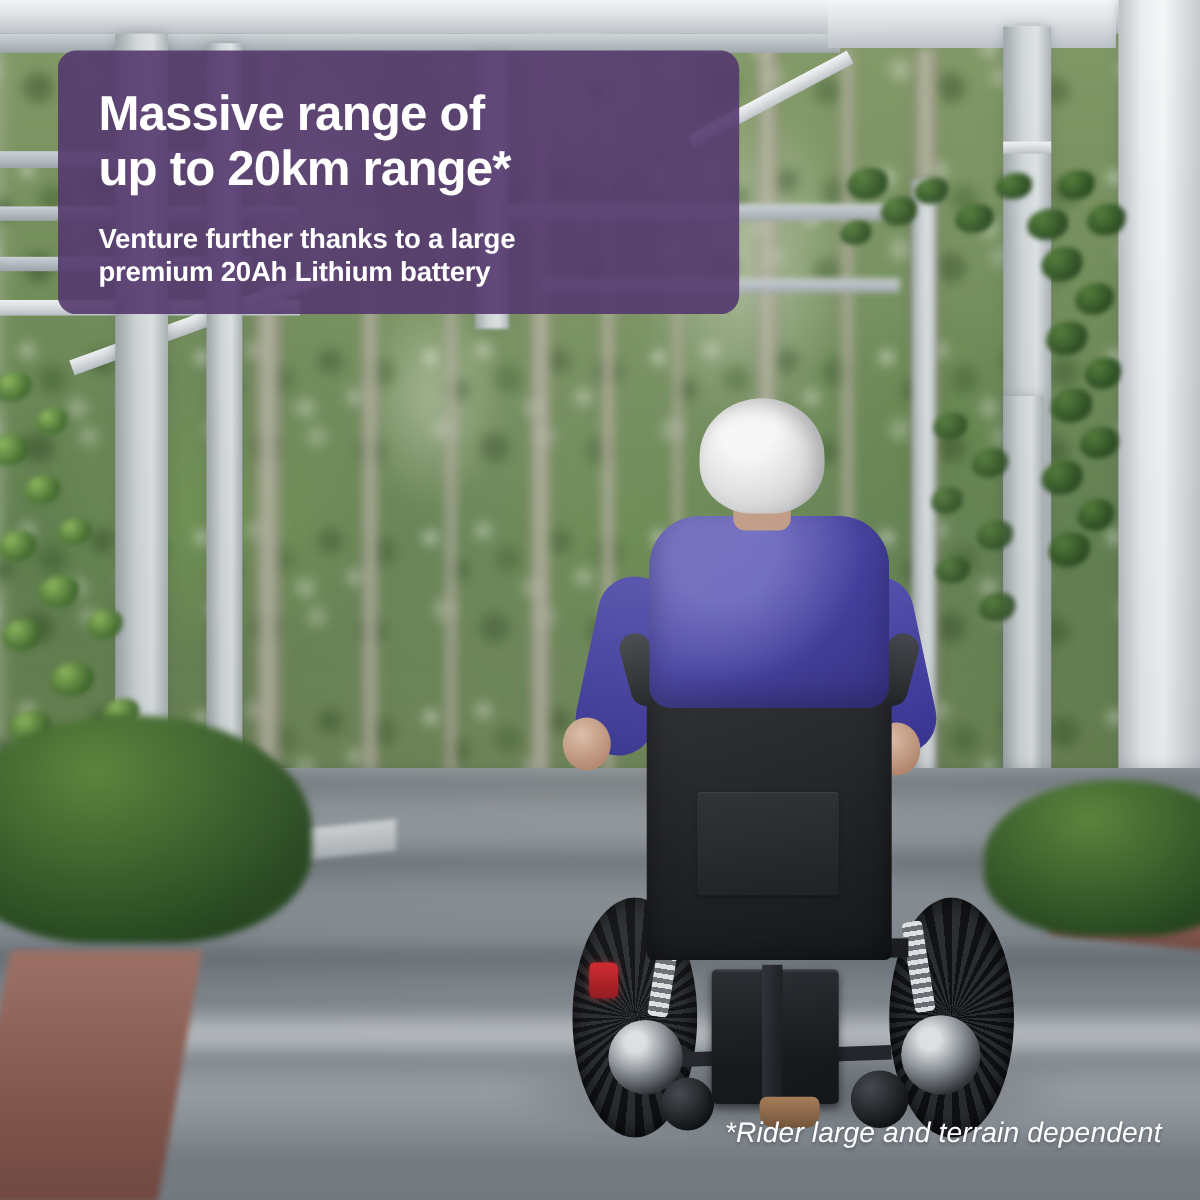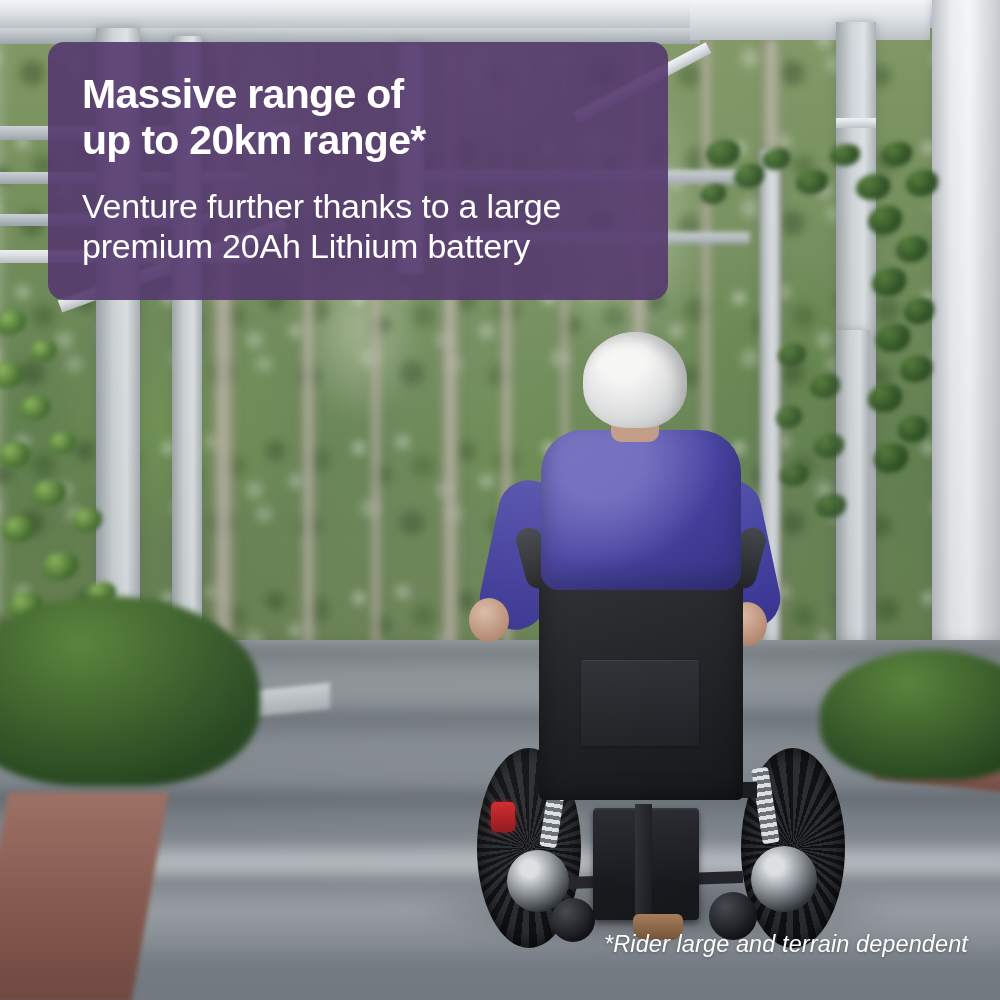--- a/index.html
+++ b/index.html
@@ -237,39 +237,39 @@
   .photo-grade {
     position:absolute; inset:0; pointer-events:none;
     background:
       radial-gradient(ellipse at 50% 40%, rgba(255,250,230,.10), transparent 65%),
       linear-gradient(180deg, rgba(255,255,255,.05), rgba(20,26,30,.10));
   }
 
   
   .card {
     position:absolute;
-    left:48px; top:42px; width:620px;
-    padding:30px 34px 34px 34px;
+    left:48px; top:42px; width:568px;
+    padding:30px 34px 22px 34px;
     border-radius:16px;
     background:rgba(84,56,110,.90);
     backdrop-filter:blur(1px);
     color:#fff;
   }
   .card h1 {
     font-size:41px;
     line-height:1.12;
     font-weight:bold;
     letter-spacing:-0.7px;
     white-space:pre-line;
     margin-bottom:22px;
   }
   .card p {
-    font-size:34px;
+    font-size:23px;
     line-height:1.18;
-    font-weight:normal;
+    font-weight:bold;
     letter-spacing:-0.2px;
     white-space:pre-line;
   }
 
   
   .footnote {
     position:absolute;
     right:32px; bottom:42px;
     font-size:23.5px;
     font-style:italic;

